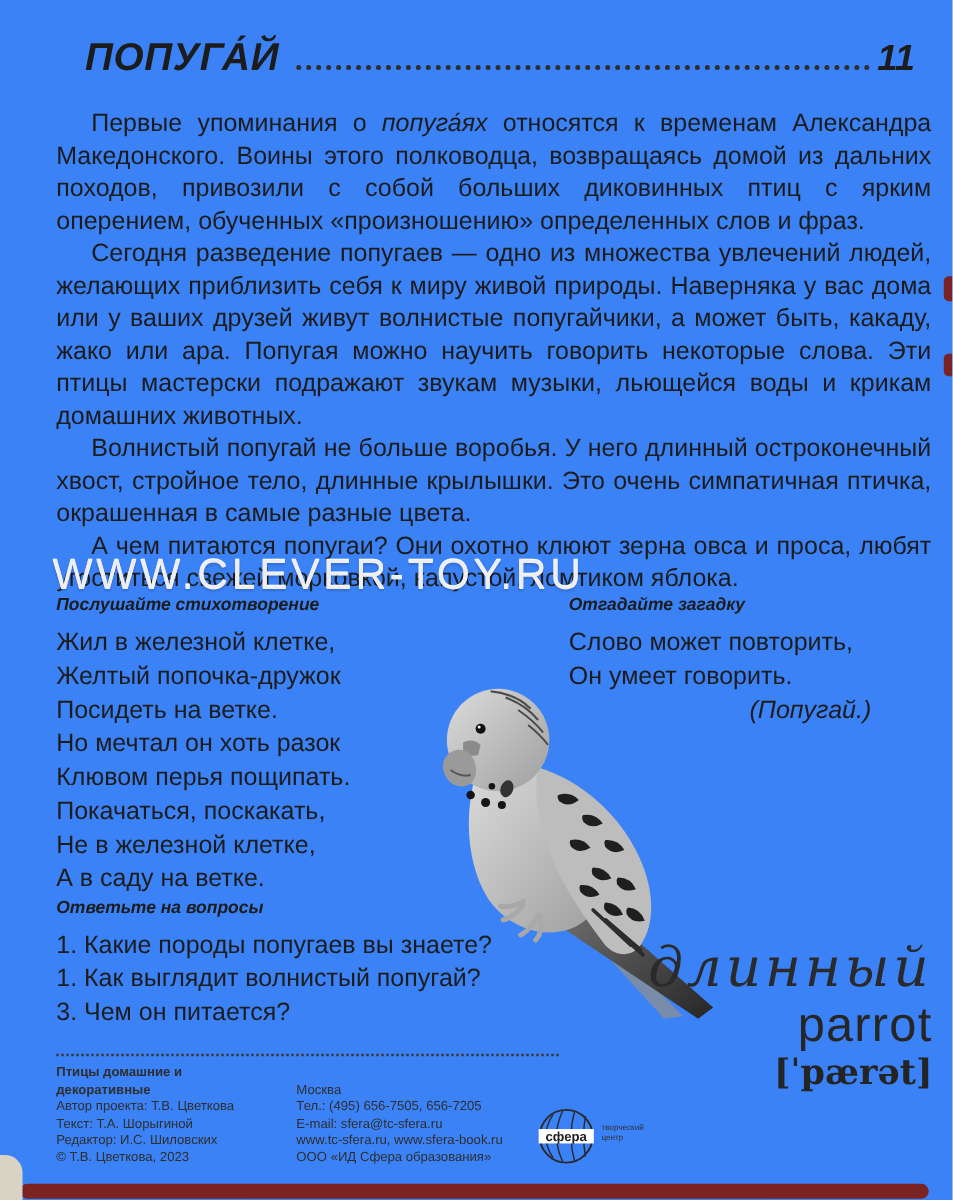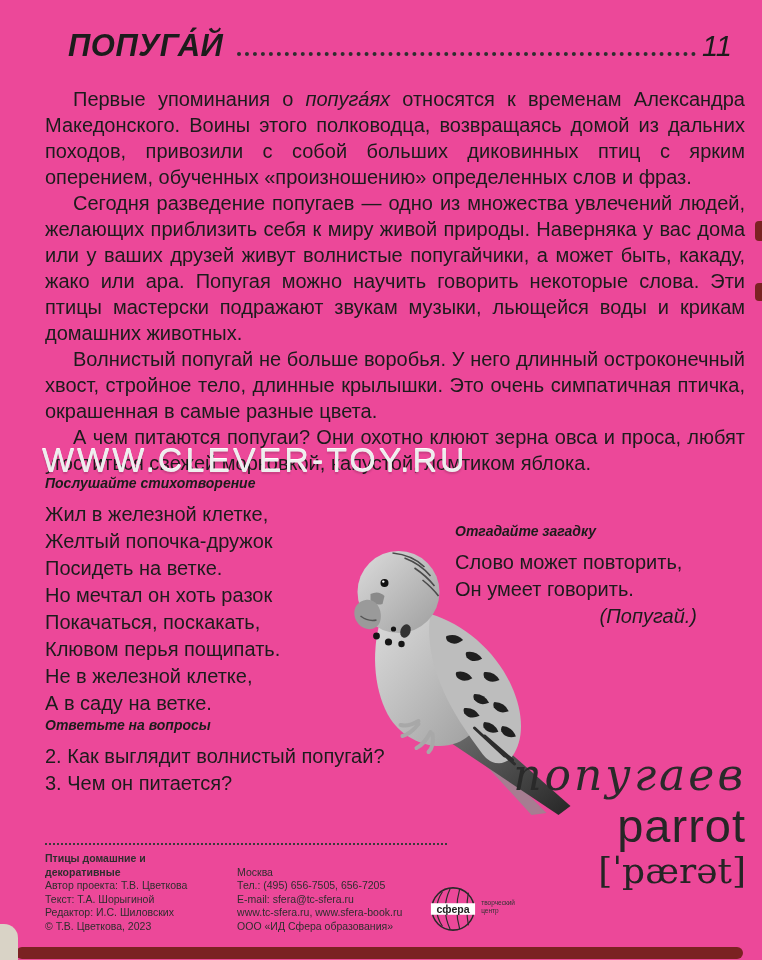--- a/index.html
+++ b/index.html
@@ -1,51 +1,51 @@
 <!DOCTYPE html>
 <html><head>
 <meta charset="utf-8">
 <style>
   html,body{margin:0;padding:0;background:#e9e7e2;}
   .page{
     position:relative; width:762px; height:960px; margin:0 auto;
-    background:#ec4899; overflow:hidden;
+    background:#3b82f6; overflow:hidden;
     font-family:"Liberation Sans", sans-serif; color:#1c1c1c;
   }
   
   .header{position:absolute; left:68px; right:30px; top:28px; display:flex; align-items:baseline;}
   .title{font-size:31px; font-weight:bold; font-style:italic; letter-spacing:.5px; white-space:nowrap;}
   .leader{flex:1; border-bottom:4px dotted #2e2e2e; margin:0 6px 7px 14px; height:0;}
-  .pageno{font-size:29px; font-style:italic; font-weight:400;}
+  .pageno{font-size:29px; font-style:italic; font-weight:700;}
   
   .intro{position:absolute; left:45px; top:86px; width:700px; font-size:20px; line-height:26px; text-align:justify;}
   .intro p{margin:0; text-indent:28px;}
   .intro i{font-style:italic;}
   
   .watermark{
     position:absolute; left:42px; top:441px; width:700px; text-align:left;
     font-size:34px; font-weight:400; letter-spacing:3px; white-space:nowrap;
     color:#eeeeee; text-shadow:0 2px 2px rgba(0,0,0,.16), 0 -1px 0 #ffffff;
     z-index:1;
   }
   
   .section{position:absolute; font-size:20px; line-height:27px; z-index:2;}
   .section .heading{font-weight:bold; font-style:italic; margin:0 0 4px 0; font-size:14px;}
   .poem{left:45px; top:470px; width:330px;}
-  .riddle{left:455px; top:470px; width:252px;margin-top:48px;}
+  .riddle{left:455px; top:470px; width:252px;}
   .riddle .answer{font-style:italic; text-align:right; padding-right:10px;}
   .questions{left:45px; top:712px; width:430px;}
   .line{margin:0;}
   
   .parrot{position:absolute; left:332px; top:536px; width:265px; height:290px; margin:0; z-index:2;}
   
   .vocab{position:absolute; right:16px; top:750px; text-align:right; z-index:3;}
   .vocab-ru{font-family:"DejaVu Serif", serif; font-style:italic; font-size:44px; letter-spacing:3px; color:#2a2a2a; line-height:1.15;}
-  .vocab-en{font-size:47px; letter-spacing:1px; color:#262626; line-height:1.05; font-weight:400;}
-  .vocab-tr{font-family:"DejaVu Serif", serif; font-size:36px; color:#242424; line-height:1.15;}
+  .vocab-en{font-size:39px; letter-spacing:1px; color:#262626; line-height:1.05; font-weight:400;}
+  .vocab-tr{font-family:"DejaVu Serif", serif; font-size:28px; color:#242424; line-height:1.15;font-weight:bold;}
   
   .footer{position:absolute; left:45px; top:843px; width:470px; z-index:2;}
   .footer-rule{border-top:2.5px dotted #3a3a3a; width:402px; margin-bottom:7px;}
   .footer-cols{display:flex; gap:25px; font-size:10.5px; line-height:13.5px; color:#2e2e2e;align-items:flex-end;}
   .fcol{width:168px;}
   .fcol .b{font-weight:bold;}
   .flogo{display:flex; align-items:flex-start; gap:4px; padding-top:2px;}
   .flogo .tagline{font-size:6.5px; line-height:7.5px; color:#333; padding-top:14px;}
   
   .edge{position:absolute; background:#7b2222; z-index:0;}
@@ -73,22 +73,22 @@
   </div>
 
   <div class="watermark">WWW.CLEVER-TOY.RU</div>
 
   <div class="section poem">
     <p class="heading">Послушайте стихотворение</p>
     <p class="line">Жил в железной клетке,</p>
     <p class="line">Желтый попочка-дружок</p>
     <p class="line">Посидеть на ветке.</p>
     <p class="line">Но мечтал он хоть разок</p>
+    <p class="line">Клювом перья пощипать.</p>
     <p class="line">Покачаться, поскакать,</p>
-    <p class="line">Клювом перья пощипать.</p>
     <p class="line">Не в железной клетке,</p>
     <p class="line">А в саду на ветке.</p>
   </div>
 
   <div class="section riddle">
     <p class="heading">Отгадайте загадку</p>
     <p class="line">Слово может повторить,</p>
     <p class="line">Он умеет говорить.</p>
     <p class="line answer">(Попугай.)</p>
   </div>
@@ -156,26 +156,27 @@
         <path d="M84,185 q-10,6 -18,4"></path>
           <path d="M84,188 q-8,10 -16,12"></path>
         <path d="M96,196 q-6,12 -14,16"></path>
           <path d="M98,198 q2,12 -4,18"></path>
       </g>
     </svg>
   </figure>
 
   <div class="section questions">
     <p class="heading">Ответьте на вопросы</p>
-    <p class="line">2. Как выглядит волнистый попугай?</p>
+    <p class="line">1. Какие породы попугаев вы знаете?</p>
+    <p class="line">1. Как выглядит волнистый попугай?</p>
     <p class="line">3. Чем он питается?</p>
   </div>
 
   <div class="vocab">
-    <div class="vocab-ru">попугаев</div>
+    <div class="vocab-ru">длинный</div>
     <div class="vocab-en">parrot</div>
     <div class="vocab-tr">[ˈpærət]</div>
   </div>
 
   <div class="footer">
     <div class="footer-rule"></div>
     <div class="footer-cols">
       <div class="fcol">
         <div class="b">Птицы домашние и декоративные</div>
         <div>Автор проекта: Т.В. Цветкова</div>

